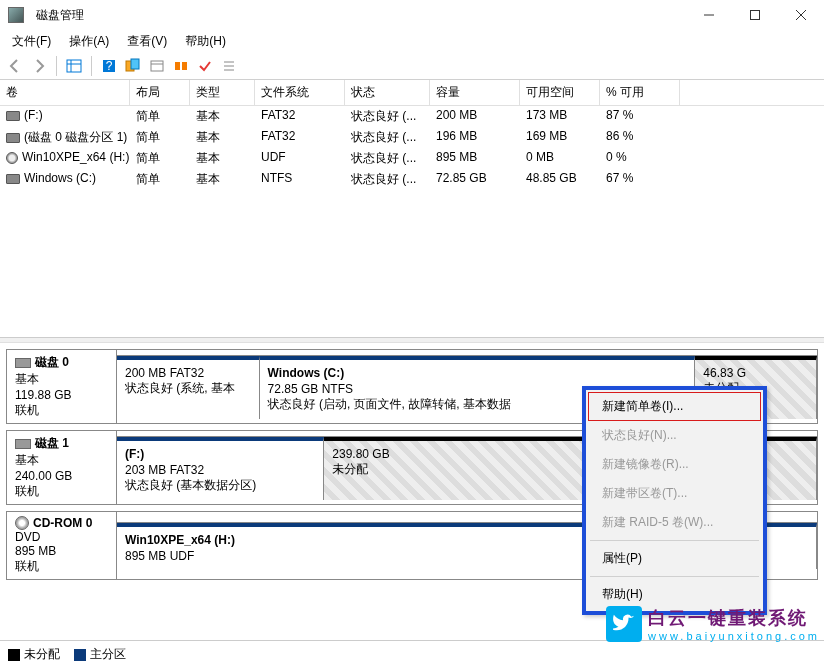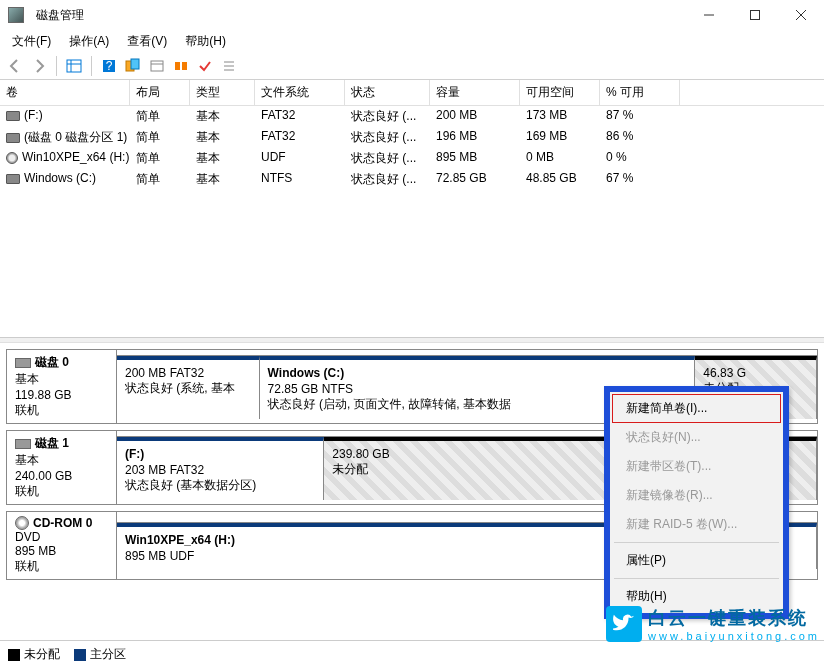--- a/index.html
+++ b/index.html
@@ -44,31 +44,31 @@
 .part.unalloc { background: repeating-linear-gradient(45deg,#eee 0 6px,#ddd 6px 12px); border-top: 4px solid #000; }
 .part .pname { font-weight: bold; margin-bottom: 2px; }
 .part-bar { height: 20px; }
 .part-bar.primary { background: #0b3a7a; }
 .part-bar.black { background: #000; }
 
 .legend { position: absolute; bottom: 0; left: 0; right: 0; height: 28px; border-top: 1px solid #ccc; display: flex; align-items: center; padding: 0 8px; gap: 14px; background: #fff; }
 .legend-item { display: flex; align-items: center; gap: 4px; }
 .legend-sw { width: 12px; height: 12px; }
 
-.context-menu { position: absolute; background: #f2f2f2; border: 6px solid #1d4ed8; box-shadow: 2px 2px 4px rgba(0,0,0,0.2); padding: 2px; width: 185px; margin-left: 22px; }
+.context-menu { position: absolute; background: #f2f2f2; border: 4px solid #1d4ed8; box-shadow: 2px 2px 4px rgba(0,0,0,0.2); padding: 2px; width: 185px; }
 .cm-item { padding: 6px 14px; white-space: nowrap; color: #999; }
 .cm-item.enabled { color: #000; }
 .cm-item.selected { border: 1px solid #d81b1b; padding: 5px 13px; color: #000; }
 .cm-sep { height: 1px; background: #d0d0d0; margin: 3px 2px; }
 
 .watermark { position: absolute; right: 4px; bottom: 26px; display: flex; align-items: center; gap: 6px; }
 .wm-logo { width: 36px; height: 36px; background: #00aeef; border-radius: 4px; display: flex; align-items: center; justify-content: center; }
 .wm-logo svg { fill: #fff; width: 22px; height: 22px; }
 .wm-text { display: flex; flex-direction: column; }
-.wm-title { color: #0369a1; font-size: 18px; font-weight: bold; letter-spacing: 2px; }
+.wm-title { color: #701a75; font-size: 18px; font-weight: bold; letter-spacing: 2px; }
 .wm-url { color: #00aeef; font-size: 11px; letter-spacing: 3px; }
 </style>
 </head>
 <body>
 
 <div class="titlebar">
   <div class="titlebar-left">
     <span class="app-icon"></span>
     <span class="titlebar-text">磁盘管理</span>
   </div>
@@ -307,22 +307,22 @@
     </div>
   <div class="legend-item">
       <span class="legend-sw" style="background:#0b3a7a"></span>
       <span>主分区</span>
     </div>
 </div>
 
 <div class="context-menu" style="left:582px; top:386px;">
   <div class="cm-item selected enabled">新建简单卷(I)...</div>
   <div class="cm-item">状态良好(N)...</div>
+  <div class="cm-item">新建镜像卷(R)...</div>
   <div class="cm-item">新建带区卷(T)...</div>
-  <div class="cm-item">新建镜像卷(R)...</div>
   <div class="cm-item">新建 RAID-5 卷(W)...</div>
   <div class="cm-sep"></div>
   <div class="cm-item enabled">属性(P)</div>
   <div class="cm-sep"></div>
   <div class="cm-item enabled">帮助(H)</div>
 </div>
 
 <div class="watermark">
   <div class="wm-logo">
       <svg viewBox="0 0 24 24">

